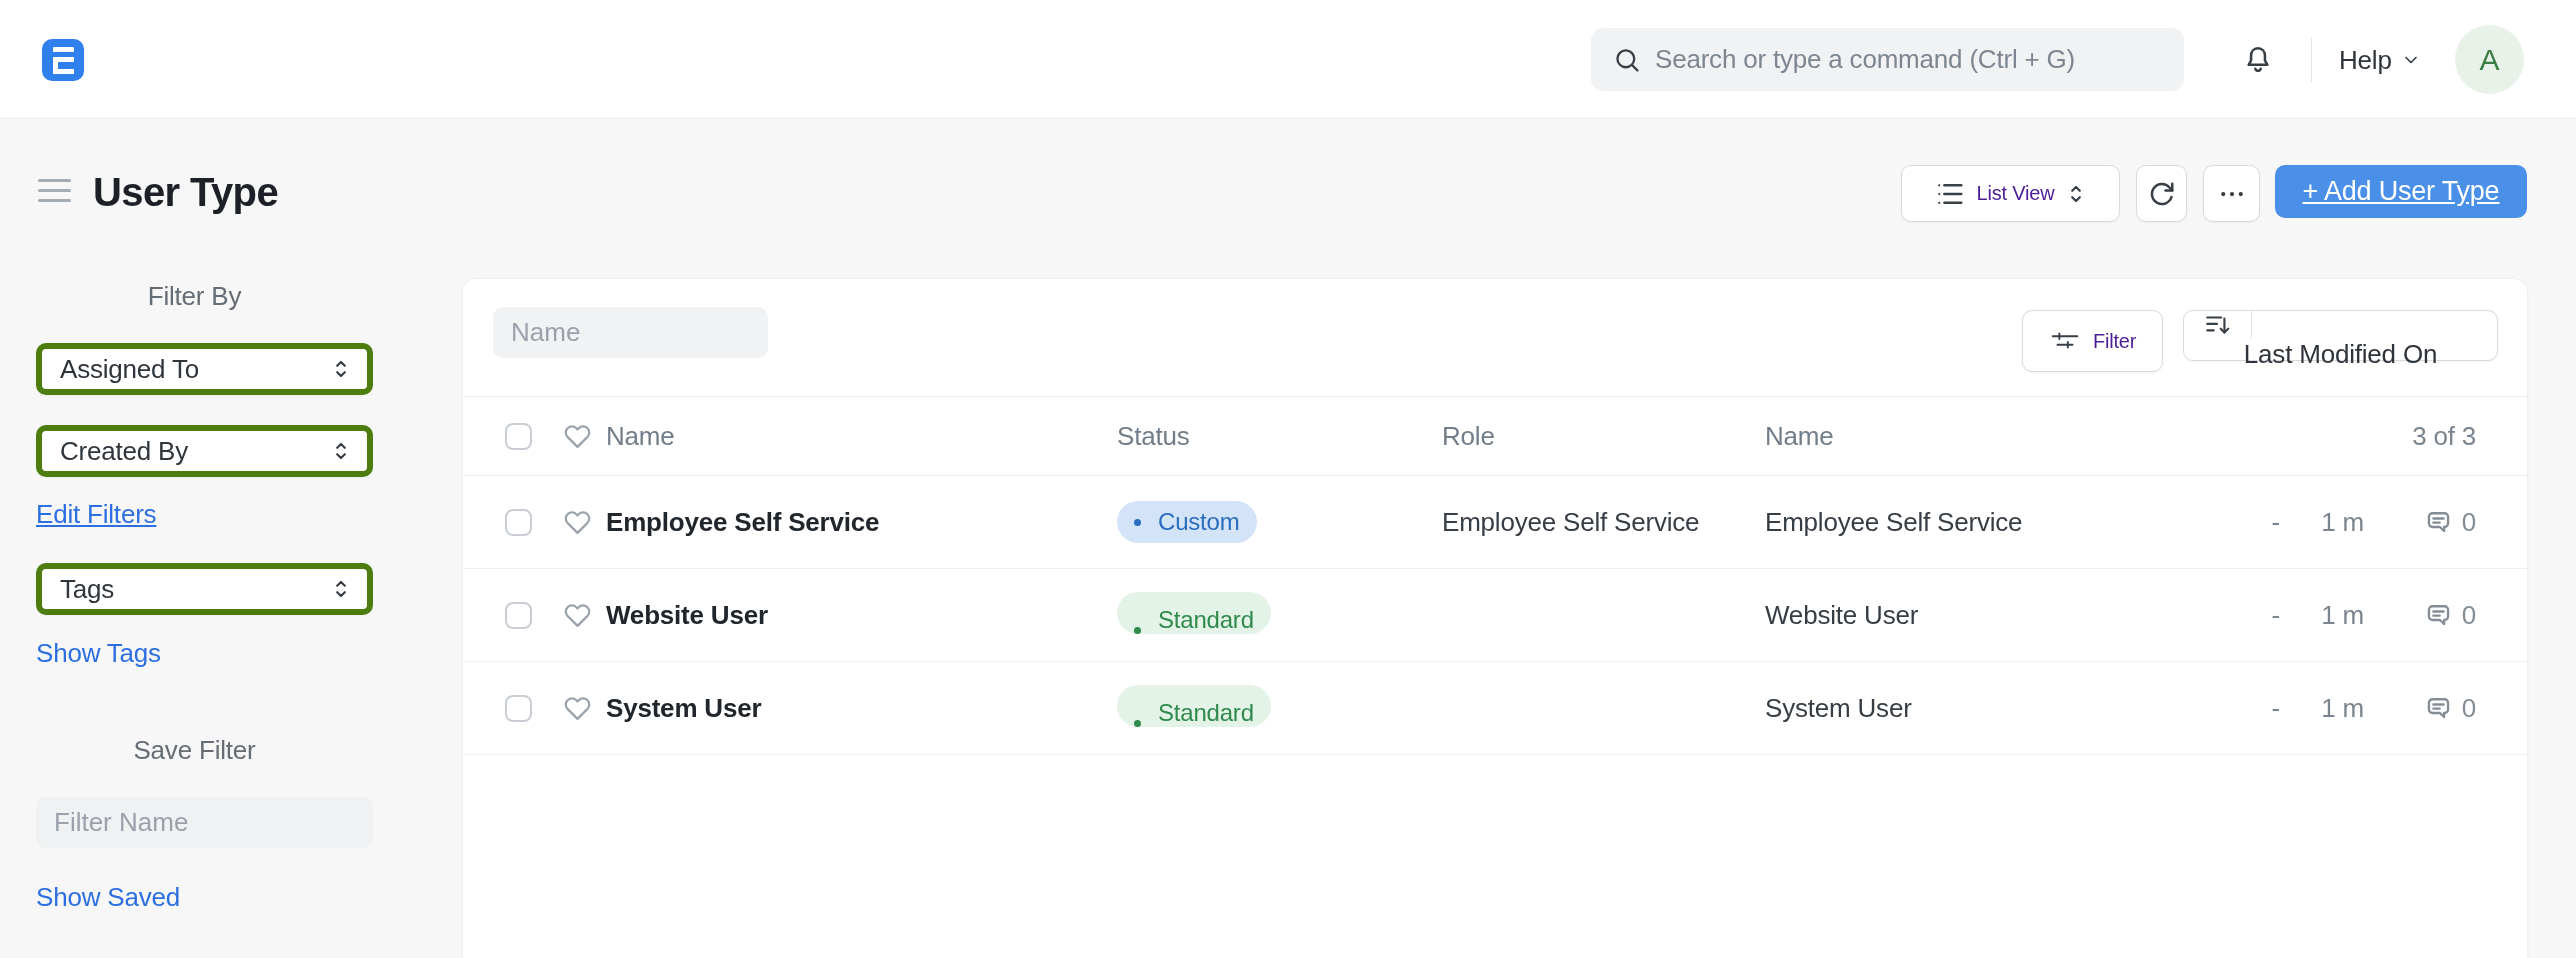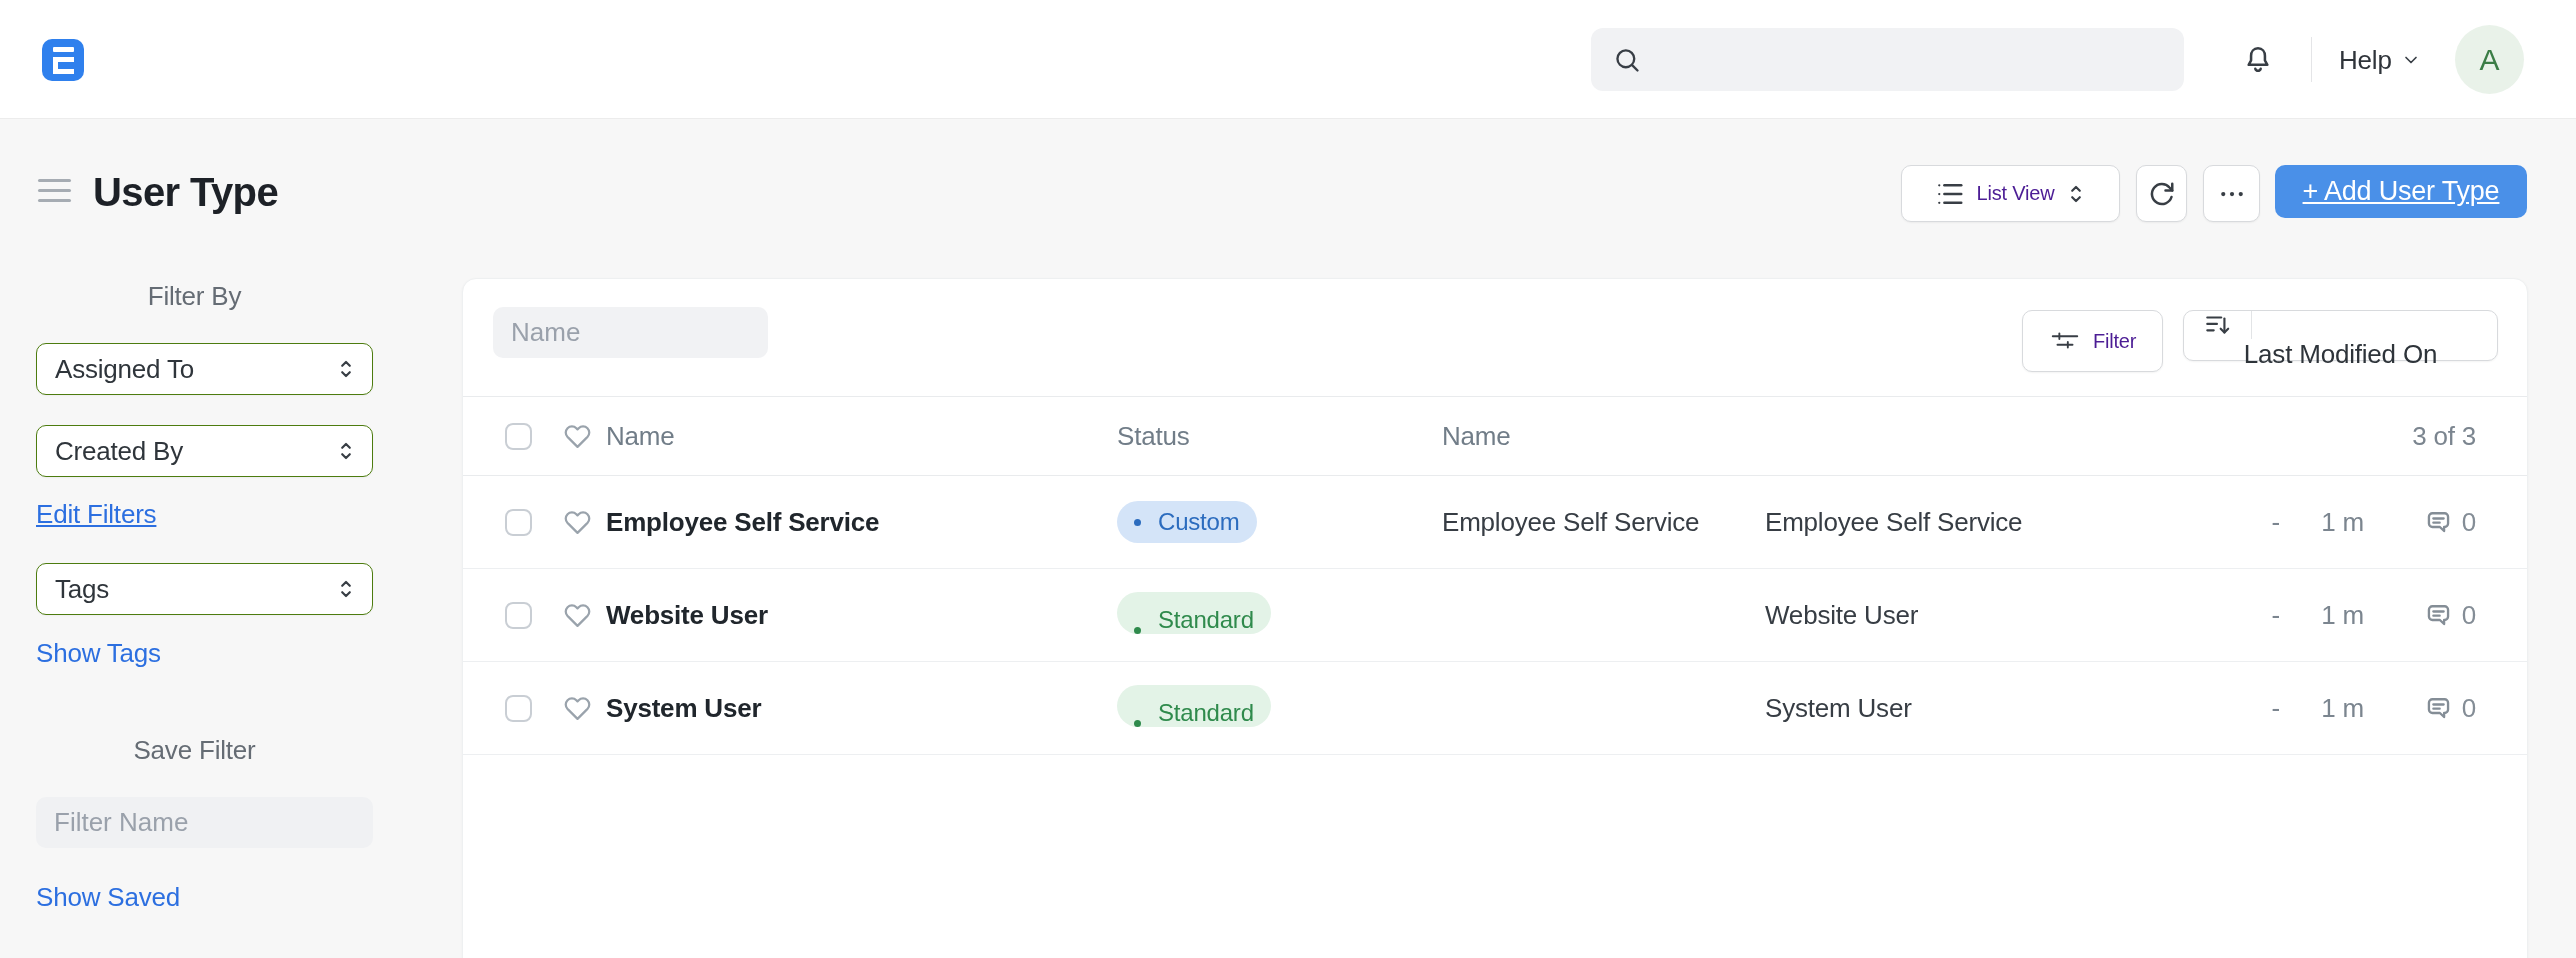--- a/index.html
+++ b/index.html
@@ -51,21 +51,21 @@
   .btn-refresh  { position:absolute; left:2136px; top:165px; width:51px;  height:57px; }
   .btn-more     { position:absolute; left:2203px; top:165px; width:57px;  height:57px; }
   .btn-add { position:absolute; left:2275px; top:165px; width:252px; height:53px;
              background:var(--accent); border:none; border-radius:10px; color:#fff;
              display:flex; align-items:center; justify-content:center; gap:6px;
              font-size:27px; cursor:pointer;text-decoration:underline; }
 
   
   .side-label { position:absolute; left:26px; width:337px; font-size:26px; font-weight:500; color:#656c74;text-align:center; }
   .select { position:absolute; left:36px; width:337px; height:52px; background:#fff;
-            border:1px solid #4d7c0f; border-radius:10px; box-shadow:0 1px 2px rgba(0,0,0,.04);
+            border:6px solid #4d7c0f; border-radius:10px; box-shadow:0 1px 2px rgba(0,0,0,.04);
             display:flex; align-items:center; justify-content:space-between;
             padding:0 16px 0 18px; cursor:pointer; }
   .select span { font-size:26px; color:#2f353b; }
   .side-link { position:absolute; left:36px; font-size:26px; color:var(--link); cursor:pointer; }
   .side-link.u { text-decoration:underline; }
   .side-input { position:absolute; left:36px; width:337px; height:51px; background:#f0f1f3;
                 border:none; outline:none; border-radius:10px; padding:0 18px;
                 font:26px "Liberation Sans",sans-serif; color:#2f353b; }
   .side-input::placeholder { color:#9aa1ab; }
 
@@ -118,20 +118,21 @@
       <span class="bar"></span>
         <span class="cee"></span>
     </div>
   </div>
 
   <div class="search">
     <svg class="ic" width="28" height="28" viewBox="0 0 24 24">
       <circle cx="11" cy="11" r="7.2"></circle>
         <line x1="16.4" y1="16.4" x2="21" y2="21"></line>
     </svg>
+    <input placeholder="Search or type a command (Ctrl + G)" style="">
   </div>
 
   <div class="bell-btn">
     <svg class="ic" width="32" height="32" viewBox="0 0 24 24" style="stroke-width:1.9">
       <path d="M12 3.2c-3.3 0-5.2 2.5-5.2 5.7v3.4L5 15.6h14l-1.8-3.3V8.9c0-3.2-1.9-5.7-5.2-5.7z"></path>
       <path d="M10 18.6a2.1 2.1 0 0 0 4 0"></path>
     </svg>
   </div>
 
   <div class="nav-divider"></div>
@@ -261,20 +262,21 @@
     <div>
         <div class="checkbox"></div>
       </div>
     <div>
       <svg class="ic ic-gray" width="29" height="27" viewBox="0 0 24 24">
         <path d="M20.84 4.61a5.5 5.5 0 0 0-7.78 0L12 5.67l-1.06-1.06a5.5 5.5 0 0 0-7.78 7.78l1.06 1.06L12 21.23l7.78-7.78 1.06-1.06a5.5 5.5 0 0 0 0-7.78z"></path>
       </svg>
     </div>
     <div class="th">Name</div>
     <div class="th">Status</div>
+    <div class="th">Role</div>
     <div class="th">Name</div>
     <div class="cell-count">3 of 3</div>
   </div>
 
   <div class="grid row">
     <div>
         <div class="checkbox"></div>
       </div>
     <div>
       <svg class="ic ic-gray" width="29" height="27" viewBox="0 0 24 24">

